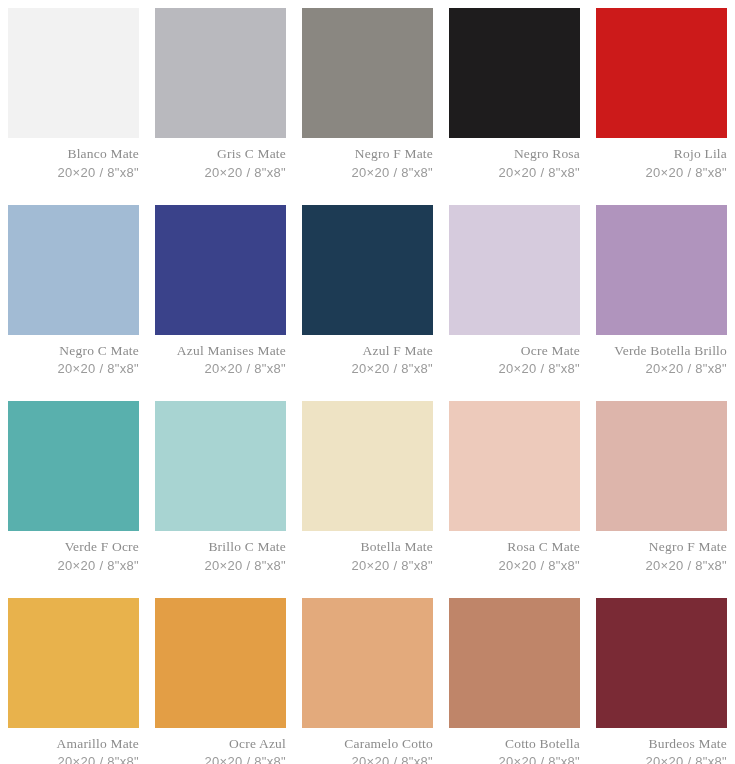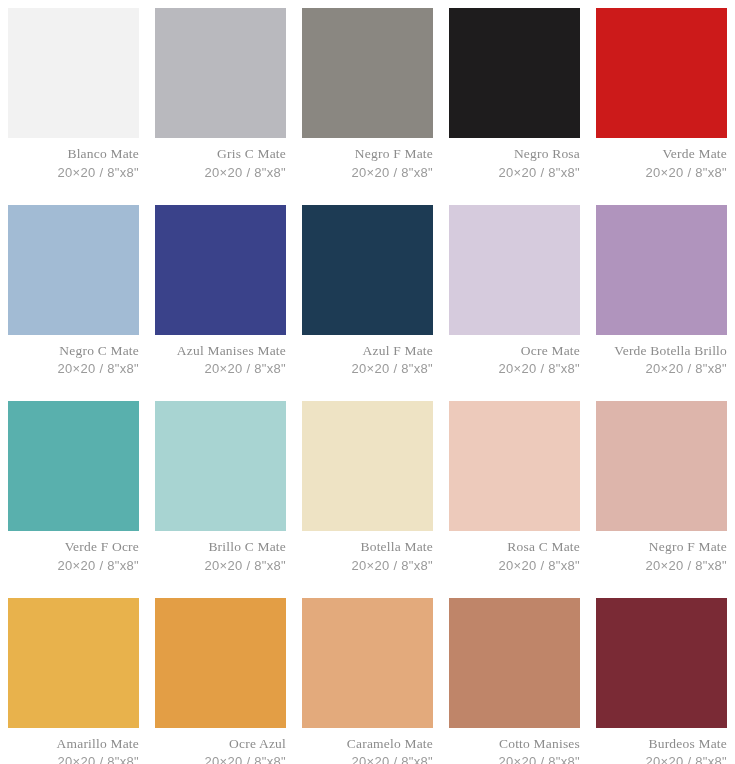--- a/index.html
+++ b/index.html
@@ -92,21 +92,21 @@
     <div class="swatch-cell">
       <div class="swatch-chip" style="background-color: rgb(30, 28, 29);"></div>
       <div class="swatch-meta">
         <span class="swatch-name">Negro Rosa</span>
         <span class="swatch-size">20×20 / 8"x8"</span>
       </div>
     </div>
     <div class="swatch-cell">
       <div class="swatch-chip" style="background-color: rgb(204, 26, 26);"></div>
       <div class="swatch-meta">
-        <span class="swatch-name">Verde Mate</span>
+        <span class="swatch-name">Rojo Lila</span>
         <span class="swatch-size">20×20 / 8"x8"</span>
       </div>
     </div>
     <div class="swatch-cell">
       <div class="swatch-chip" style="background-color: rgb(162, 187, 212);"></div>
       <div class="swatch-meta">
         <span class="swatch-name">Negro C Mate</span>
         <span class="swatch-size">20×20 / 8"x8"</span>
       </div>
     </div>
@@ -183,28 +183,28 @@
     <div class="swatch-cell">
       <div class="swatch-chip" style="background-color: rgb(227, 158, 69);"></div>
       <div class="swatch-meta">
         <span class="swatch-name">Ocre Azul</span>
         <span class="swatch-size">20×20 / 8"x8"</span>
       </div>
     </div>
     <div class="swatch-cell">
       <div class="swatch-chip" style="background-color: rgb(227, 170, 124);"></div>
       <div class="swatch-meta">
-        <span class="swatch-name">Caramelo Mate</span>
+        <span class="swatch-name">Caramelo Cotto</span>
         <span class="swatch-size">20×20 / 8"x8"</span>
       </div>
     </div>
     <div class="swatch-cell">
       <div class="swatch-chip" style="background-color: rgb(191, 133, 105);"></div>
       <div class="swatch-meta">
-        <span class="swatch-name">Cotto Manises</span>
+        <span class="swatch-name">Cotto Botella</span>
         <span class="swatch-size">20×20 / 8"x8"</span>
       </div>
     </div>
     <div class="swatch-cell">
       <div class="swatch-chip" style="background-color: rgb(122, 42, 53);"></div>
       <div class="swatch-meta">
         <span class="swatch-name">Burdeos Mate</span>
         <span class="swatch-size">20×20 / 8"x8"</span>
       </div>
     </div>

